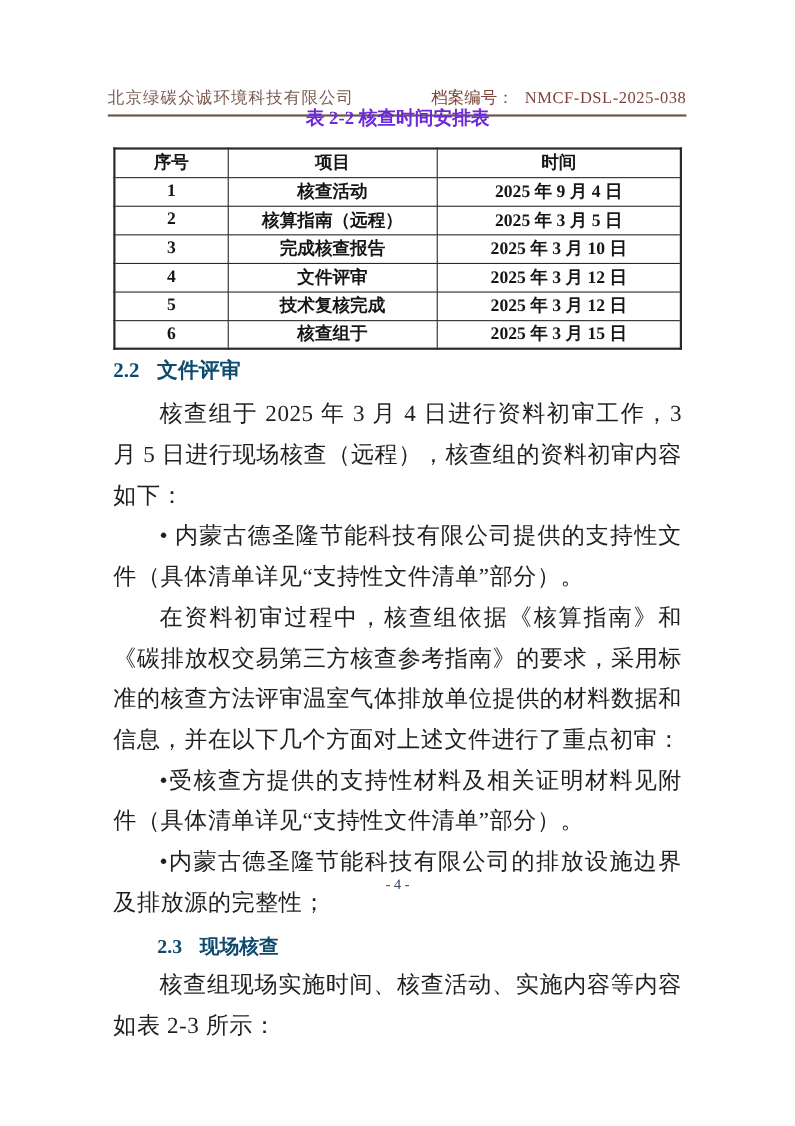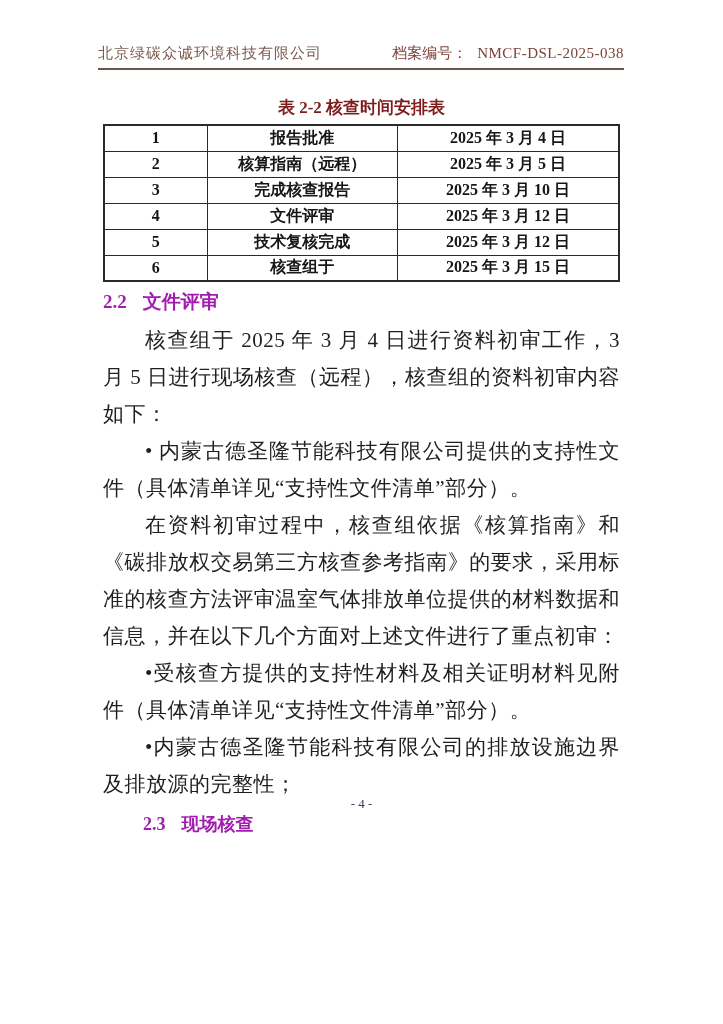--- a/index.html
+++ b/index.html
@@ -21,34 +21,34 @@
     position: absolute;
     left: 98px; right: 99px; top: 44px;
     display: flex;
     justify-content: space-between;
     align-items: flex-end;
     padding-bottom: 5px;
     border-bottom: 2px solid var(--rule_color, #6b564e);
     font-size: 15px;
   }
   .doc-header .company { color: var(--header_left_color, #7b5a50); letter-spacing: 1px; }
-  .doc-header .archive { color: var(--header_right_color, #7c4238); }
+  .doc-header .archive { color: var(--header_right_color, #7c4238); margin-top: 36px; }
   .doc-header .archive .num { margin-left: 10px; letter-spacing: 0.5px; }
   
   .content {
     position: absolute;
     left: 103px; right: 103px; top: 94px;
   }
   .table-title {
     text-align: center;
     font-weight: bold;
     font-size: 17px;
     line-height: 27px;
-    margin-bottom: 3px;
-    color: #7f1d1d;
+    margin-bottom: 13px;
+    color: #6d28d9;
   }
   table.schedule {
     width: 100%;
     border-collapse: collapse;
     table-layout: fixed;
     font-size: 16px;
     font-weight: bold;
     color: #161616;
     border: 2px solid #2a2a2a;
   }
@@ -62,21 +62,21 @@
   }
   col.c-no   { width: 20%; }
   col.c-item { width: 37%; }
   col.c-time { width: 43%; }
   
   .sec-heading {
     font-weight: bold;
     font-size: 19px;
     line-height: 26px;
     margin: 7px 0 7px 0;
-    color: #a21caf;
+    color: #0c4a6e;
   }
   .sec-heading .sec-num { margin-right: 16px; }
   .sec-heading.indented {
     margin-left: 40px;
     font-size: 18px;
     margin-top: 8px;
     margin-bottom: 4px;
   }
   .body-text p {
     font-size: 21px;
@@ -111,23 +111,28 @@
     <div class="table-title">表 2-2  核查时间安排表</div>
 
     <table class="schedule">
       <colgroup>
           <col class="c-no">
           <col class="c-item">
           <col class="c-time">
         </colgroup>
       <tbody>
         <tr>
+          <th>序号</th>
+          <th>项目</th>
+          <th>时间</th>
+        </tr>
+        <tr>
           <td>1</td>
-          <td>报告批准</td>
-          <td>2025 年 3 月 4 日</td>
+          <td>核查活动</td>
+          <td>2025 年 9 月 4 日</td>
         </tr>
         <tr>
           <td>2</td>
           <td>核算指南（远程）</td>
           <td>2025 年 3 月 5 日</td>
         </tr>
         <tr>
           <td>3</td>
           <td>完成核查报告</td>
           <td>2025 年 3 月 10 日</td>
@@ -159,20 +164,23 @@
       <p>• 内蒙古德圣隆节能科技有限公司提供的支持性文件（具体清单详见“支持性文件清单”部分）。</p>
       <p>在资料初审过程中，核查组依据《核算指南》和《碳排放权交易第三方核查参考指南》的要求，采用标准的核查方法评审温室气体排放单位提供的材料数据和信息，并在以下几个方面对上述文件进行了重点初审：</p>
       <p>•受核查方提供的支持性材料及相关证明材料见附件（具体清单详见“支持性文件清单”部分）。</p>
       <p>•内蒙古德圣隆节能科技有限公司的排放设施边界及排放源的完整性；</p>
     </div>
 
     <div class="sec-heading indented">
       <span class="sec-num">2.3</span><span>现场核查</span>
     </div>
 
+    <div class="body-text">
+      <p>核查组现场实施时间、核查活动、实施内容等内容如表 2-3 所示：</p>
+    </div>
 
   </div>
 
   <div class="footer">
     <span>- 4 -</span>
   </div>
 
 </div>
 
 </body></html>

